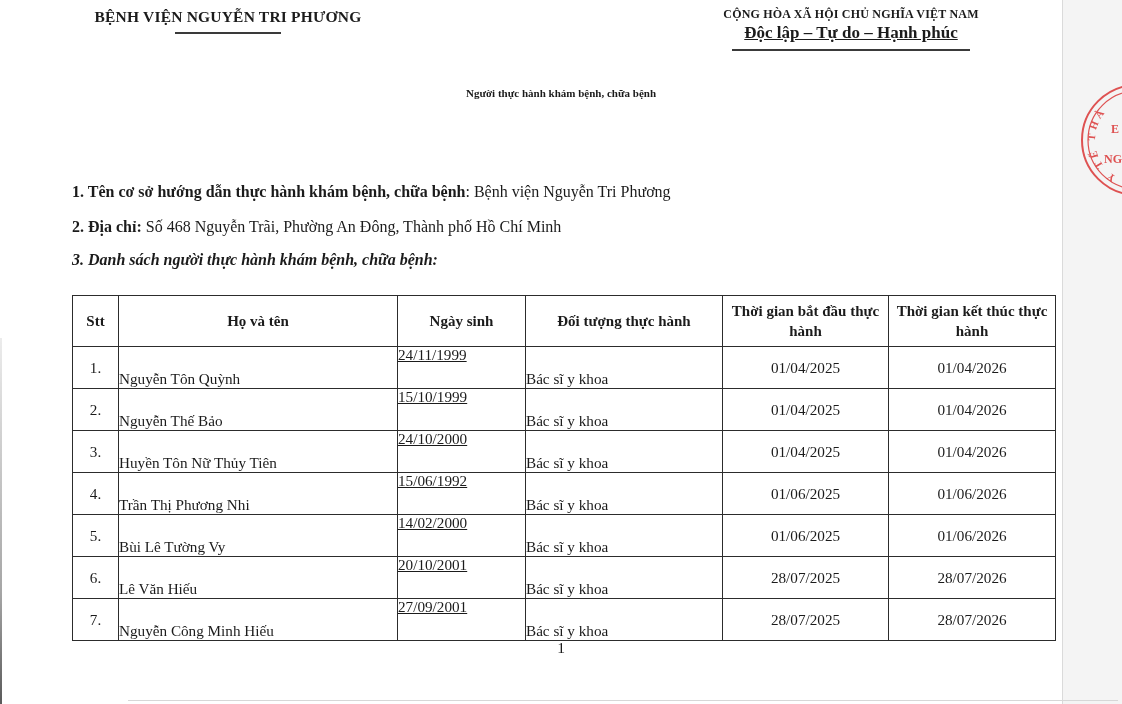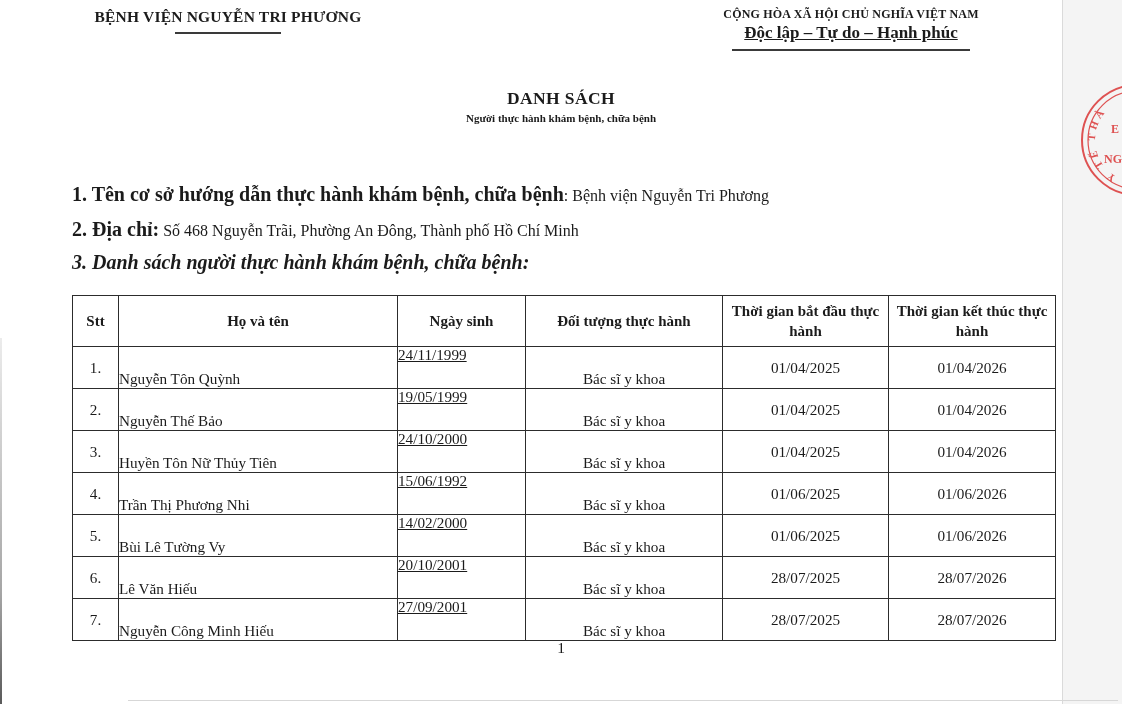--- a/index.html
+++ b/index.html
@@ -23,33 +23,33 @@
   .lh-right{position:absolute;left:658px;top:6px;width:386px;text-align:center;line-height:1.35;}
   .lh-right .l1{font-size:12px;font-weight:bold;letter-spacing:.2px;}
   .lh-right .l2{font-size:17px;font-weight:bold;text-decoration:underline;}
   .lh-right .rule{width:238px;height:2px;background:#3a3a3a;margin:4px auto 0;}
   
   .doc-title{position:absolute;left:0;top:86px;width:1122px;text-align:center;line-height:1.4;}
   .doc-title .main{font-size:17.5px;font-weight:bold;letter-spacing:.4px;}
   .doc-title .sub{font-size:11px;font-weight:bold;}
   
   .item{position:absolute;left:72px;font-size:15.5px;white-space:nowrap;}
-  .item b{font-size:20px;}
+  .item b{font-size:16px;}
   .item .val{font-weight:normal;font-size:16px;}
   #item1{top:183px;} #item2{top:218px;} #item3{top:251px;font-style:italic;}
   
   table.list{position:absolute;left:72px;top:295px;border-collapse:collapse;table-layout:fixed;
     width:983px;}
   table.list th,table.list td{border:1.6px solid #2c2c2c;padding:0;overflow:hidden;}
   table.list th{height:50px;font-size:15px;font-weight:bold;text-align:center;vertical-align:middle;line-height:1.35;}
   table.list td{height:41px;font-size:15.2px;}
   td.c-stt{text-align:center;vertical-align:middle;padding-top:8px;}
   td.c-name{text-align:left;vertical-align:bottom;padding:0 0 5px 20px;}
   td.c-dob{text-align:left;vertical-align:top;padding-top:1px;line-height:1.1;text-decoration:underline;}
-  td.c-role{text-align:center;vertical-align:bottom;padding-bottom:6px;}
+  td.c-role{text-align:left;vertical-align:bottom;padding-bottom:6px;}
   td.c-date{text-align:center;vertical-align:middle;padding-top:7px;}
   
   .page-num{position:absolute;left:0;top:639px;width:1122px;text-align:center;font-size:15.5px;}
   
   .stamp{position:absolute;left:1080px;top:84px;width:42px;height:114px;overflow:hidden;}
 </style>
 </head>
 <body>
 
 <div class="page-edge-strip"></div>
@@ -60,21 +60,20 @@
   <div class="l2">BỆNH VIỆN NGUYỄN TRI PHƯƠNG</div>
   <div class="rule"></div>
 </div>
 <div class="lh-right">
   <div class="l1">CỘNG HÒA XÃ HỘI CHỦ NGHĨA VIỆT NAM</div>
   <div class="l2">Độc lập – Tự do – Hạnh phúc</div>
   <div class="rule"></div>
 </div>
 
 <div class="doc-title">
-  <div class="main">DANH SÁCH</div>
   <div class="sub">Người thực hành khám bệnh, chữa bệnh</div>
 </div>
 
 <div class="item" id="item1"><b>1. Tên cơ sở hướng dẫn thực hành khám bệnh, chữa bệnh</b><span class="val">: </span><span class="val">Bệnh viện Nguyễn Tri Phương</span></div>
 <div class="item" id="item2"><b>2. Địa chỉ:</b><span class="val"> Số 468 Nguyễn Trãi, Phường An Đông, Thành phố Hồ Chí Minh</span></div>
 <div class="item" id="item3"><b>3. Danh sách người thực hành khám bệnh, chữa bệnh:</b></div>
 
 <table class="list">
   <colgroup>
     <col style="width:46px">
@@ -99,21 +98,21 @@
       <td class="c-stt">1.</td>
       <td class="c-name">Nguyễn Tôn Quỳnh</td>
       <td class="c-dob">24/11/1999</td>
       <td class="c-role">Bác sĩ y khoa</td>
       <td class="c-date">01/04/2025</td>
       <td class="c-date">01/04/2026</td>
     </tr>
     <tr>
       <td class="c-stt">2.</td>
       <td class="c-name">Nguyễn Thế Bảo</td>
-      <td class="c-dob">19/05/1999</td>
+      <td class="c-dob">15/10/1999</td>
       <td class="c-role">Bác sĩ y khoa</td>
       <td class="c-date">01/04/2025</td>
       <td class="c-date">01/04/2026</td>
     </tr>
     <tr>
       <td class="c-stt">3.</td>
       <td class="c-name">Huyền Tôn Nữ Thủy Tiên</td>
       <td class="c-dob">24/10/2000</td>
       <td class="c-role">Bác sĩ y khoa</td>
       <td class="c-date">01/04/2025</td>

